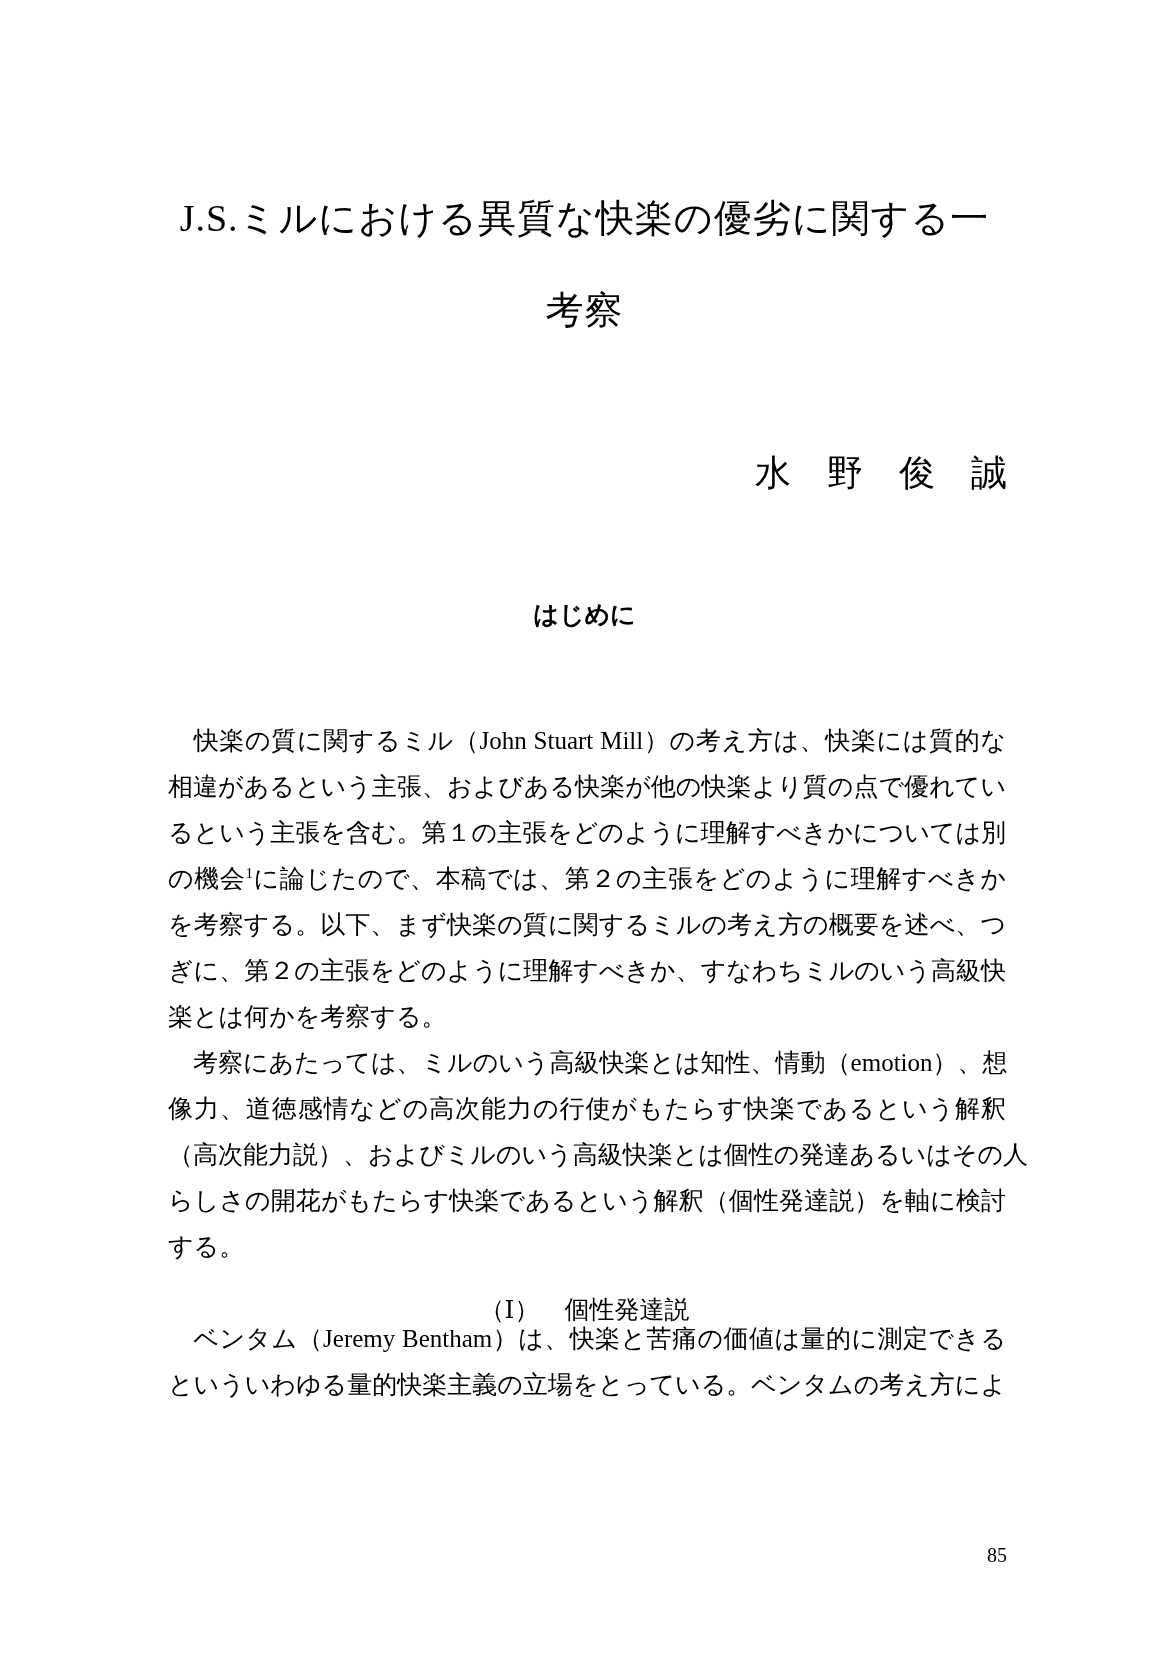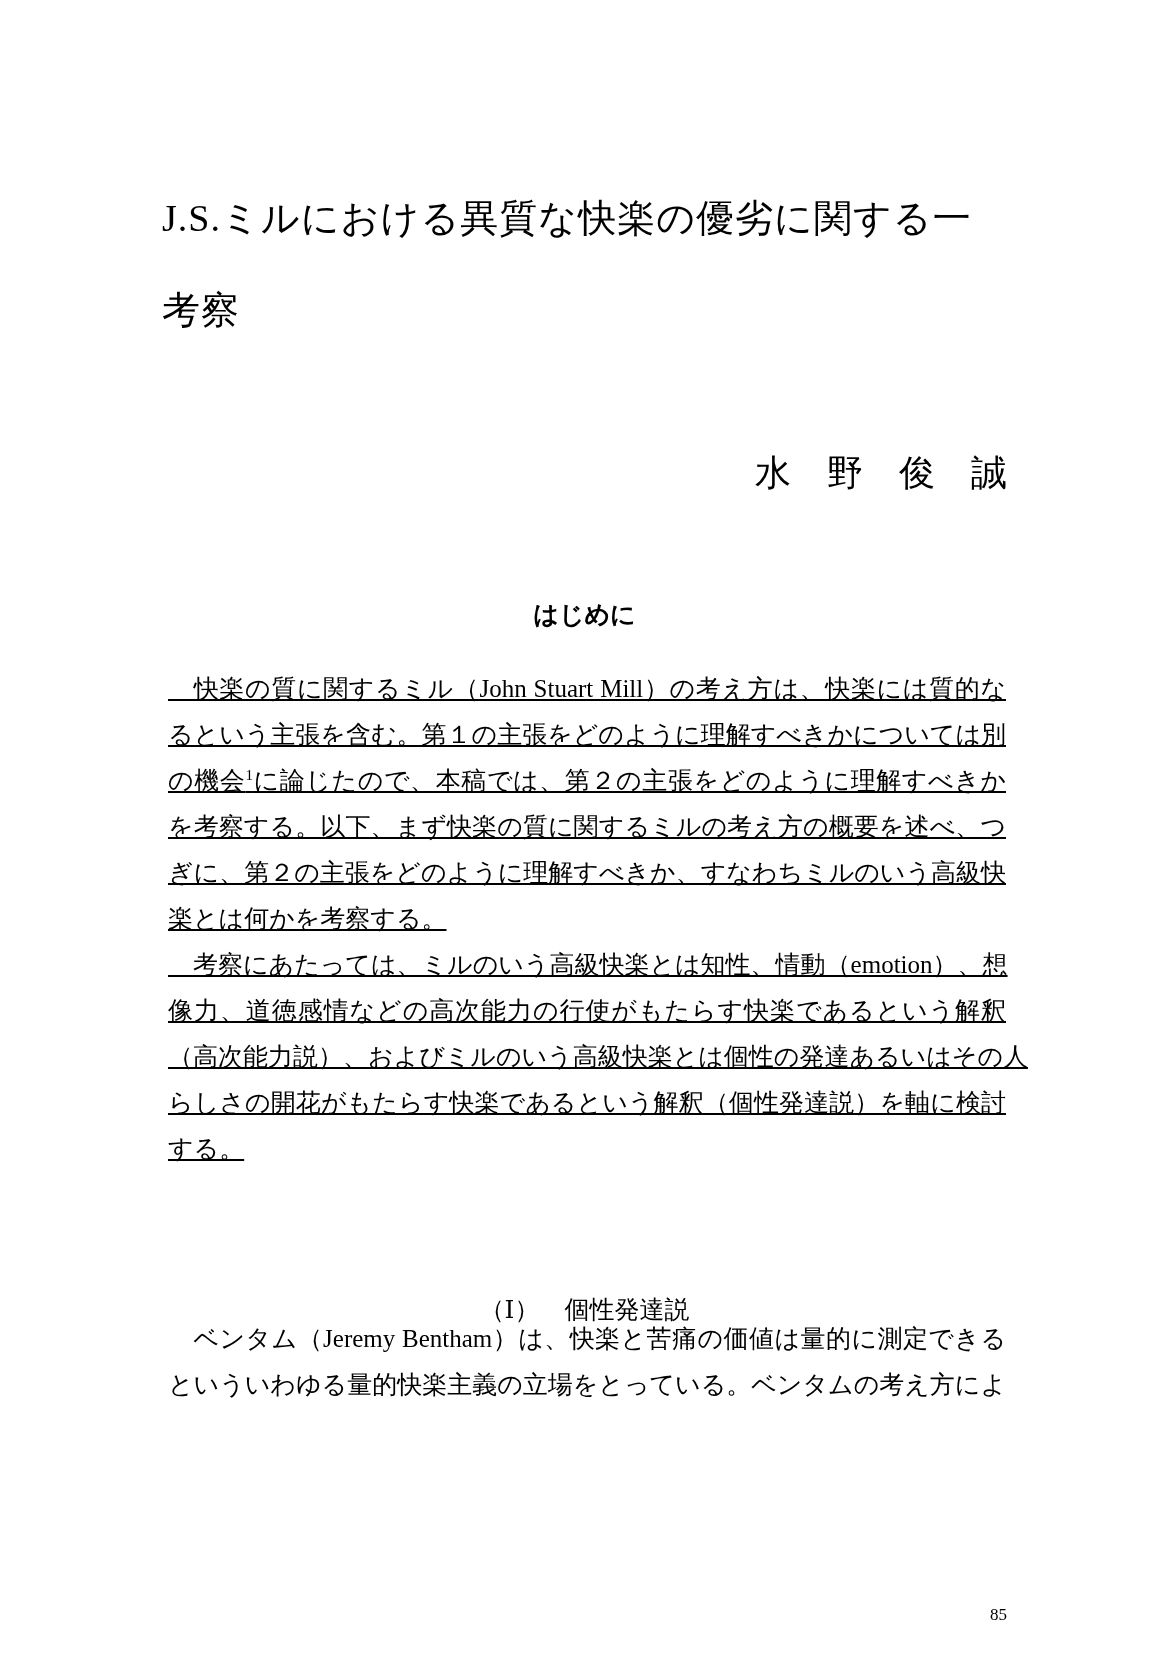--- a/index.html
+++ b/index.html
@@ -19,21 +19,21 @@
   }
   .title {
     position: absolute;
     left: 162px;
     top: 172px;
     width: 845px;
     font-size: 38px;
     font-weight: normal;
     letter-spacing: 1px;
   }
-  .title-line { line-height: 92px; white-space: nowrap; }
+  .title-line { line-height: 92px; white-space: nowrap; text-align: center; }
   .author {
     position: absolute;
     left: 162px;
     top: 450px;
     width: 845px;
     text-align: right;
     font-size: 36px;
     line-height: 46px;
   }
   .heading {
@@ -47,63 +47,64 @@
   }
   .heading.intro    { top: 592px; font-weight: bold; }
   .heading.section1 { top: 1287px; }
   .body-block {
     position: absolute;
     left: 168px;
     width: 838px;
     font-size: 25px;
     line-height: 46px;
   }
-  .body-block.block-main { top: 666px; text-decoration: underline; }
+  .body-block.block-main { top: 718px; }
   .body-block.block-sec1 { top: 1316px; }
   .line {
     height: 46px;
     text-align: justify;
     text-align-last: justify;
     white-space: nowrap;
   }
   .line.para-end {
     text-align: center;
     text-align-last: left;
   }
   sup.footnote {
     font-size: 15px;
     line-height: 0;
     vertical-align: super;
   }
   .page-number {
     position: absolute;
     left: 162px;
-    top: 1592px;
+    top: 1532px;
     width: 845px;
     text-align: right;
-    font-size: 17px;
+    font-size: 20px;
     line-height: 46px;
   }
 </style>
 </head>
 <body>
 
 <div class="page">
 
   <h1 class="title">
     <div class="title-line">J.S.ミルにおける異質な快楽の優劣に関する一</div>
     <div class="title-line">考察</div>
   </h1>
 
   <div class="author">水　野　俊　誠</div>
 
   <h2 class="heading intro">はじめに</h2>
 
   <div class="body-block block-main">
     <div class="line">　快楽の質に関するミル（John Stuart Mill）の考え方は、快楽には質的な</div>
+    <div class="line">相違があるという主張、およびある快楽が他の快楽より質の点で優れてい</div>
     <div class="line">るという主張を含む。第１の主張をどのように理解すべきかについては別</div>
     <div class="line"><span>の機会</span><sup class="footnote">1</sup><span>に論じたので、本稿では、第２の主張をどのように理解すべきか</span></div>
     <div class="line">を考察する。以下、まず快楽の質に関するミルの考え方の概要を述べ、つ</div>
     <div class="line">ぎに、第２の主張をどのように理解すべきか、すなわちミルのいう高級快</div>
     <div class="line para-end">楽とは何かを考察する。</div>
     <div class="line">　考察にあたっては、ミルのいう高級快楽とは知性、情動（emotion）、想</div>
     <div class="line">像力、道徳感情などの高次能力の行使がもたらす快楽であるという解釈</div>
     <div class="line">（高次能力説）、およびミルのいう高級快楽とは個性の発達あるいはその人</div>
     <div class="line">らしさの開花がもたらす快楽であるという解釈（個性発達説）を軸に検討</div>
     <div class="line para-end">する。</div>

